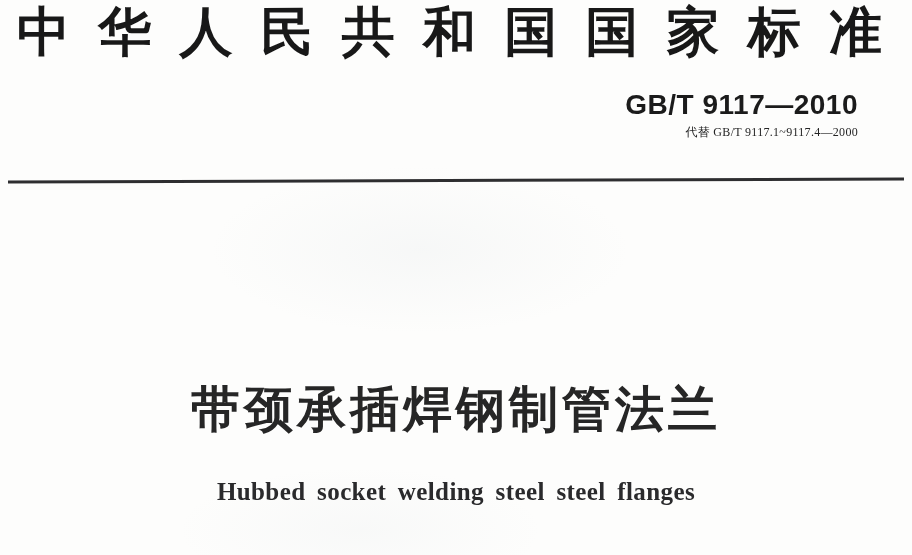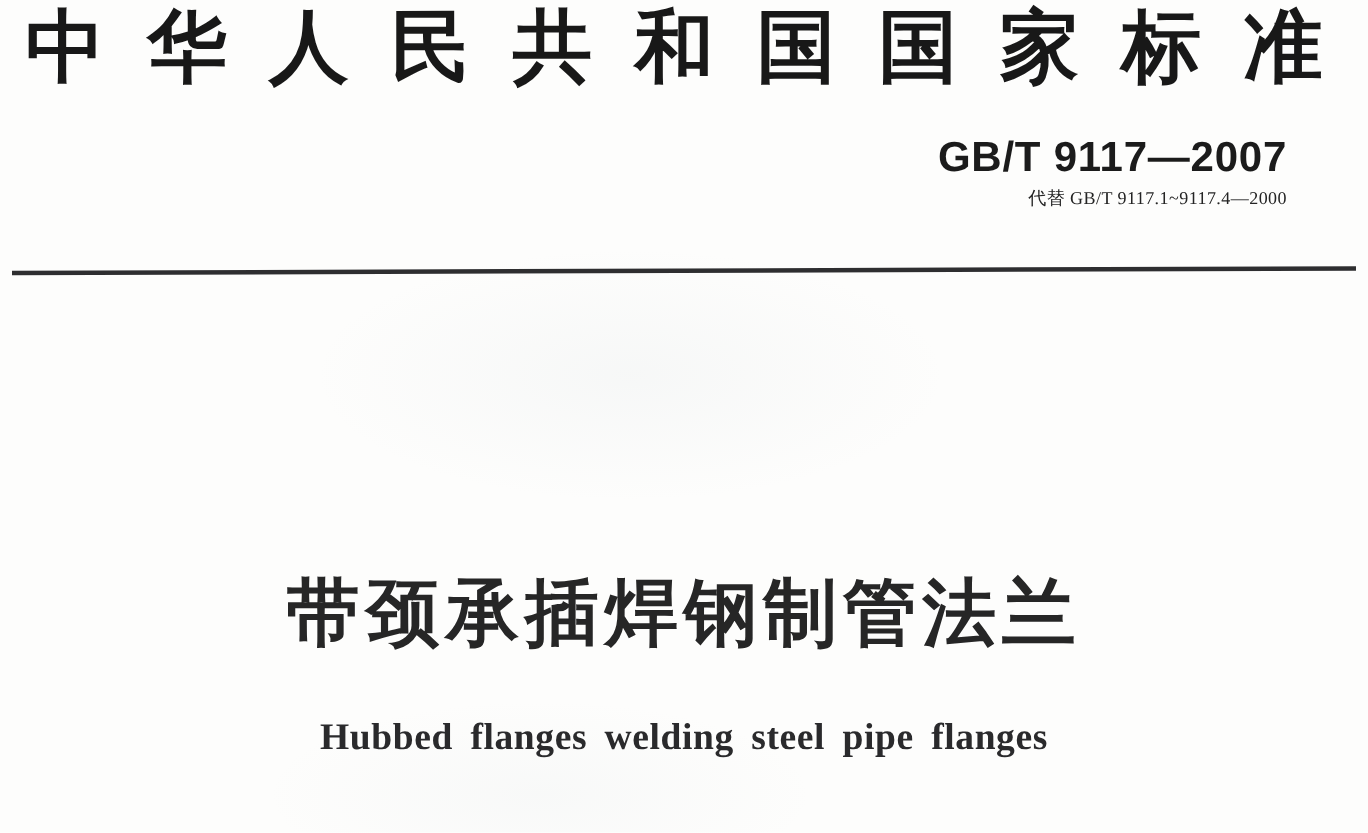--- a/index.html
+++ b/index.html
@@ -123,23 +123,23 @@
       <span>共</span>
       <span>和</span>
       <span>国</span>
       <span>国</span>
       <span>家</span>
       <span>标</span>
       <span>准</span>
     </div>
 
   <div class="std-block">
-    <div class="std-code">GB/T 9117—2007</div>
+    <div class="std-code">GB/T 9117—2010</div>
     <div class="std-replaces">代替 GB/T 9117.1~9117.4—2000</div>
   </div>
 
   <div class="rule"></div>
 
   <div class="title-zh">带颈承插焊钢制管法兰</div>
 
-  <div class="title-en">Hubbed flanges welding steel pipe flanges</div>
+  <div class="title-en">Hubbed socket welding steel steel flanges</div>
 
 </div>
 
 </body></html>

